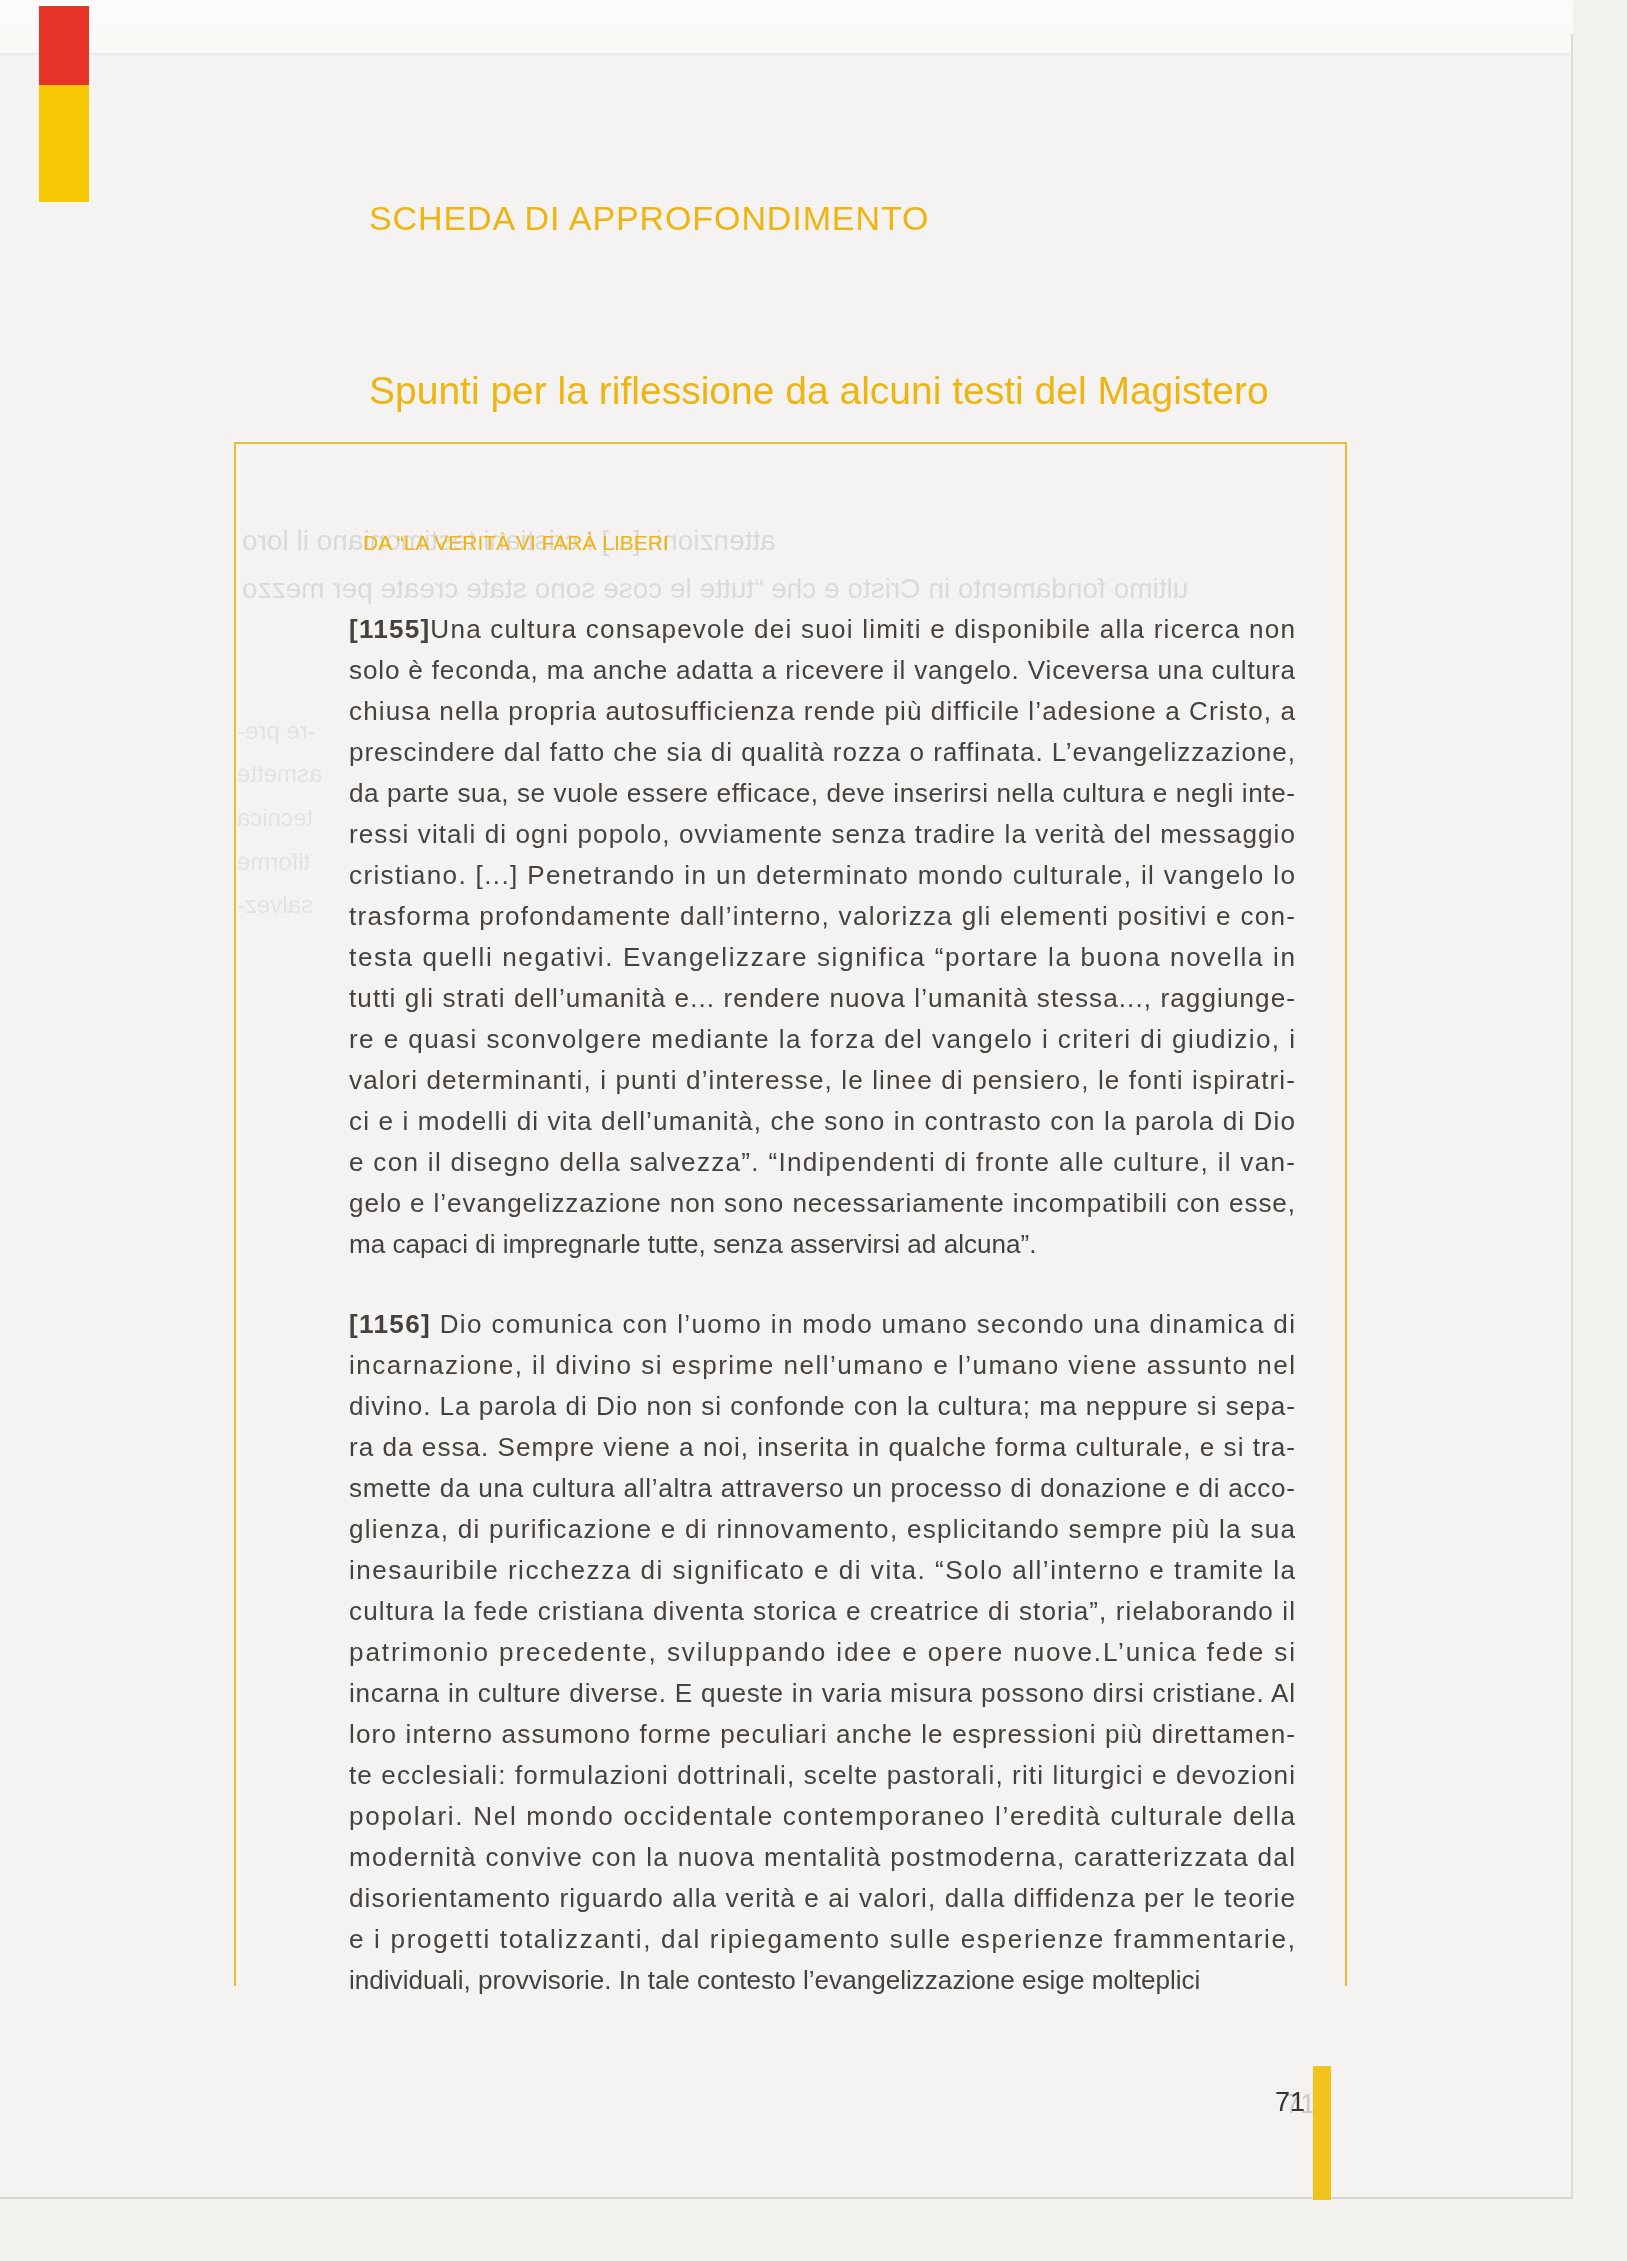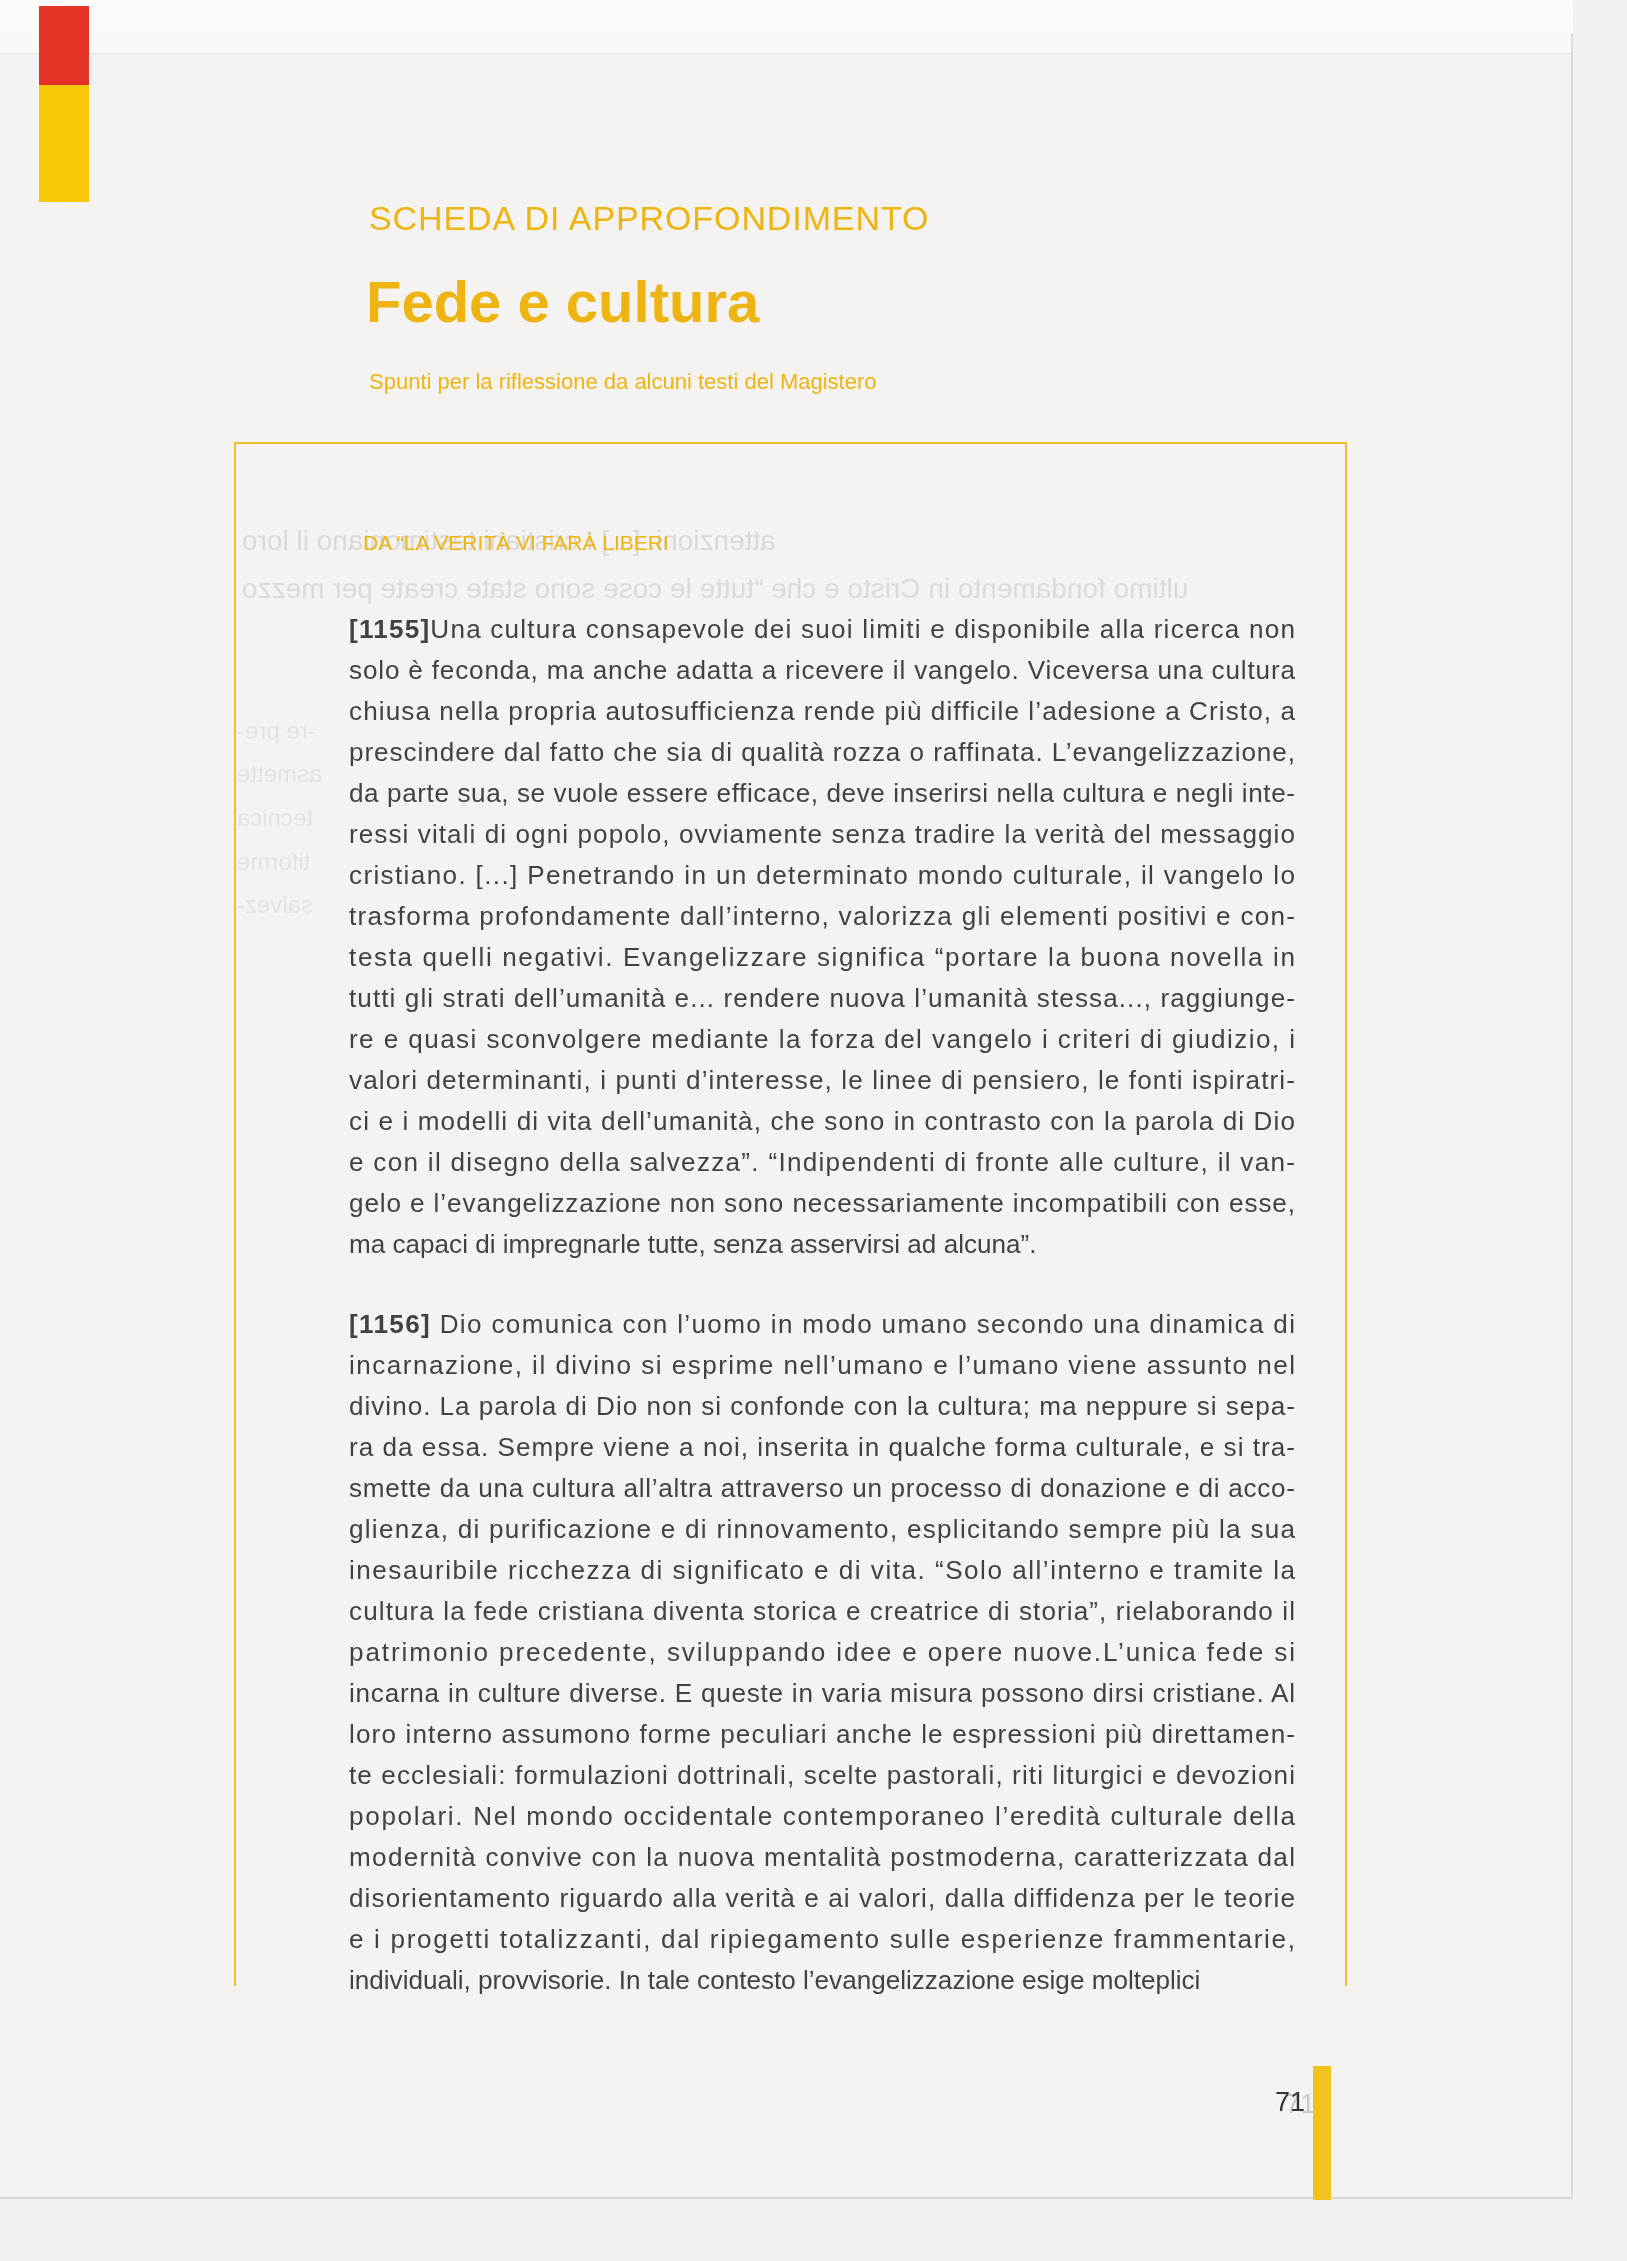--- a/index.html
+++ b/index.html
@@ -22,21 +22,21 @@
   .bottom-band{position:absolute;left:0;top:2199px;width:1627px;height:63px;
     background:#f2f1ee;}
   
   .tab-red{position:absolute;left:39px;top:6px;width:50px;height:79px;}
   .tab-yellow{position:absolute;left:39px;top:85px;width:50px;height:117px;}
   
   .kicker{position:absolute;left:369px;top:199px;font-size:34px;
     letter-spacing:0.9px;font-weight:400;white-space:nowrap;}
   .title{position:absolute;left:366px;top:268px;font-size:58px;
     font-weight:700;white-space:nowrap;}
-  .subtitle{position:absolute;left:369px;top:369px;font-size:22px;
+  .subtitle{position:absolute;left:369px;top:369px;font-size:39px;
     font-weight:400;white-space:nowrap;text-align:center;}
   
   .content-box{position:absolute;left:234px;top:442px;width:1109px;height:1542px;
     border-left:2.4px solid;border-top:2.4px solid;border-right:2.4px solid;border-bottom:none;}
   .box-heading{position:absolute;left:363px;top:531px;font-size:21px;
     font-weight:400;white-space:nowrap;z-index:3;}
   
   .bleed{position:absolute;transform:scaleX(-1);color:#ccc9c5;white-space:nowrap;
     z-index:1;font-size:28px;}
   .bleed-a{left:242px;top:525px;width:1055px;text-align:right;opacity:0.62;}
@@ -61,21 +61,20 @@
   <div class="fold-line"></div>
   <div class="right-band"></div>
   <div class="right-edge-line"></div>
   <div class="bottom-line"></div>
   <div class="bottom-band"></div>
 
   <div class="tab-red" style="background: rgb(231, 52, 40);"></div>
   <div class="tab-yellow" style="background: rgb(247, 200, 6);"></div>
 
   <div class="kicker" style="color: rgb(238, 180, 18);">SCHEDA DI APPROFONDIMENTO</div>
-  <div class="title" style="color: rgb(238, 180, 18);">Fede e cultura</div>
   <div class="subtitle" style="color: rgb(238, 180, 18);">Spunti per la riflessione da alcuni testi del Magistero</div>
 
   <div class="content-box" style="border-color: rgb(236, 189, 47);"></div>
 
   <div class="bleed bleed-a">attenzioni. [...] I cristiani testimoniano il loro</div>
   <div class="bleed bleed-b">ultimo fondamento in Cristo e che “tutte le cose sono state create per mezzo</div>
   <div id="bleed-frags">
       <div class="bleed bleed-frag" style="top: 717px;">-re pre-</div>
       <div class="bleed bleed-frag" style="top: 760px;">asmette</div>
       <div class="bleed bleed-frag" style="top: 804px;">tecnica</div>

